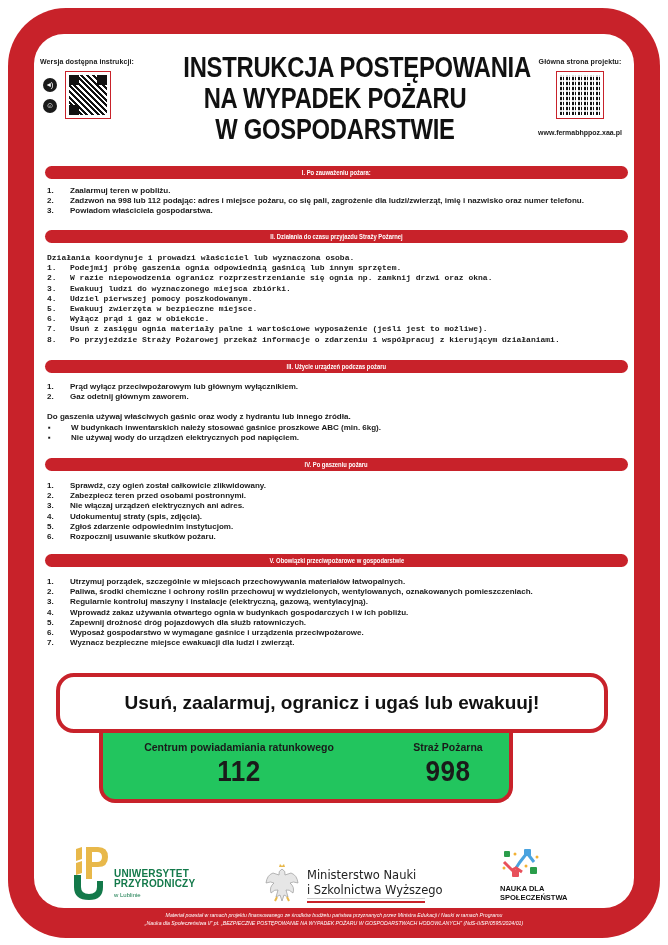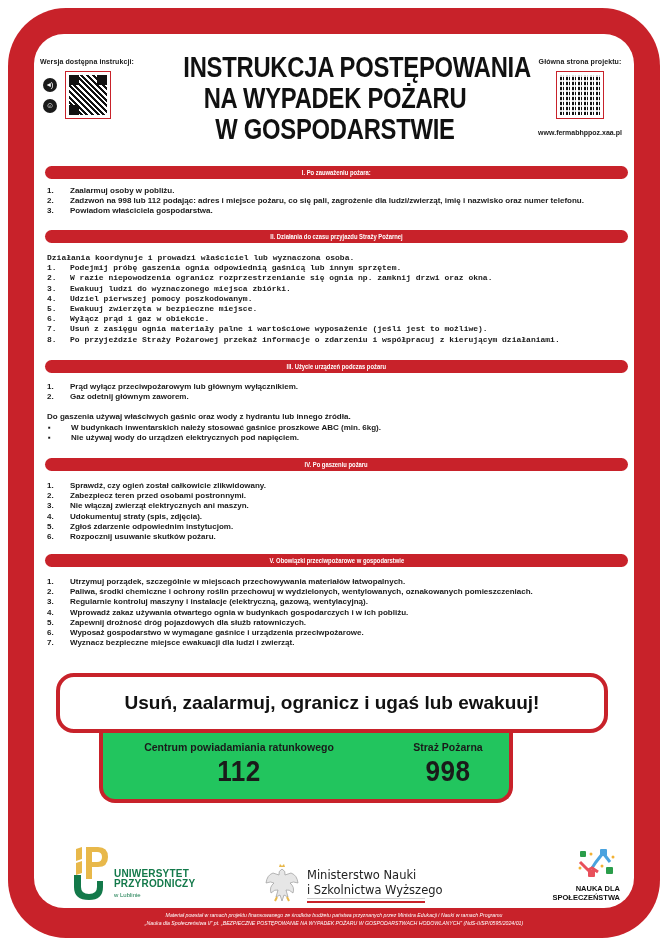--- a/index.html
+++ b/index.html
@@ -78,21 +78,21 @@
              font-size: 10px; line-height: 10px; letter-spacing: 0.2px; margin-left: 6px; }
   .up-sub { font-size: 6px; font-weight: normal; letter-spacing: 0; margin-top: 1px; }
 
   .logo-min { position: absolute; left: 263px; top: 861px; width: 210px; height: 48px; }
   .eagle { position: absolute; left: 0; top: 2px; width: 38px; height: 42px; }
   .min-text { position: absolute; left: 44px; top: 6px; font-size: 12.5px; line-height: 15px; color: #222;
               font-family: "DejaVu Sans", sans-serif; white-space: nowrap; transform: scaleX(0.92); transform-origin: left top; }
   .min-line { position: absolute; left: 44px; top: 40px; width: 118px; height: 2px; background: #c8222a; }
   .min-line2 { position: absolute; left: 44px; top: 37px; width: 118px; height: 1px; background: #ccc; }
 
-  .logo-nds { position: absolute; left: 540px; top: 848px; width: 80px; height: 58px; text-align: right; }
+  .logo-nds { position: absolute; left: 500px; top: 848px; width: 80px; height: 58px; text-align: left; }
   .nds-mark { width: 44px; height: 30px; margin: 0 auto; }
   .nds-text { font-size: 7.5px; font-weight: bold; line-height: 9px; color: #111; margin-top: 2px; }
 
   .footer { position: absolute; left: 34px; top: 912px; width: 600px; text-align: center; color: #fff;
             font-size: 5.2px; font-style: italic; line-height: 7.5px; }
   .footer div { white-space: nowrap; }
 </style>
 </head>
 <body>
 
@@ -121,21 +121,21 @@
 <div class="hdr-right">
   <div class="small-label">Główna strona projektu:</div>
   <div class="qr qr-right"><div class="qr-inner"></div></div>
   <div class="url">www.fermabhppoz.xaa.pl</div>
 </div>
 
 <div class="sec-bar" style="top:166px;"><span>I. Po zauważeniu pożara:</span></div>
 <div class="sec-body" style="top:186px;">
   <div class="item">
       <span class="num">1.</span>
-      <span>Zaalarmuj osoby w pobliżu.</span>
+      <span>Zaalarmuj teren w pobliżu.</span>
     </div>
   <div class="item">
       <span class="num">2.</span>
       <span>Zadzwoń na 998 lub 112 podając: adres i miejsce pożaru, co się pali, zagrożenie dla ludzi/zwierząt, imię i nazwisko oraz numer telefonu.</span>
     </div>
   <div class="item">
       <span class="num">3.</span>
       <span>Powiadom właściciela gospodarstwa.</span>
     </div>
 </div>
@@ -204,21 +204,21 @@
   <div class="item">
       <span class="num">1.</span>
       <span>Sprawdź, czy ogień został całkowicie zlikwidowany.</span>
     </div>
   <div class="item">
       <span class="num">2.</span>
       <span>Zabezpiecz teren przed osobami postronnymi.</span>
     </div>
   <div class="item">
       <span class="num">3.</span>
-      <span>Nie włączaj zwierząt elektrycznych ani maszyn.</span>
+      <span>Nie włączaj urządzeń elektrycznych ani adres.</span>
     </div>
   <div class="item">
       <span class="num">4.</span>
       <span>Udokumentuj straty (spis, zdjęcia).</span>
     </div>
   <div class="item">
       <span class="num">5.</span>
       <span>Zgłoś zdarzenie odpowiednim instytucjom.</span>
     </div>
   <div class="item">

